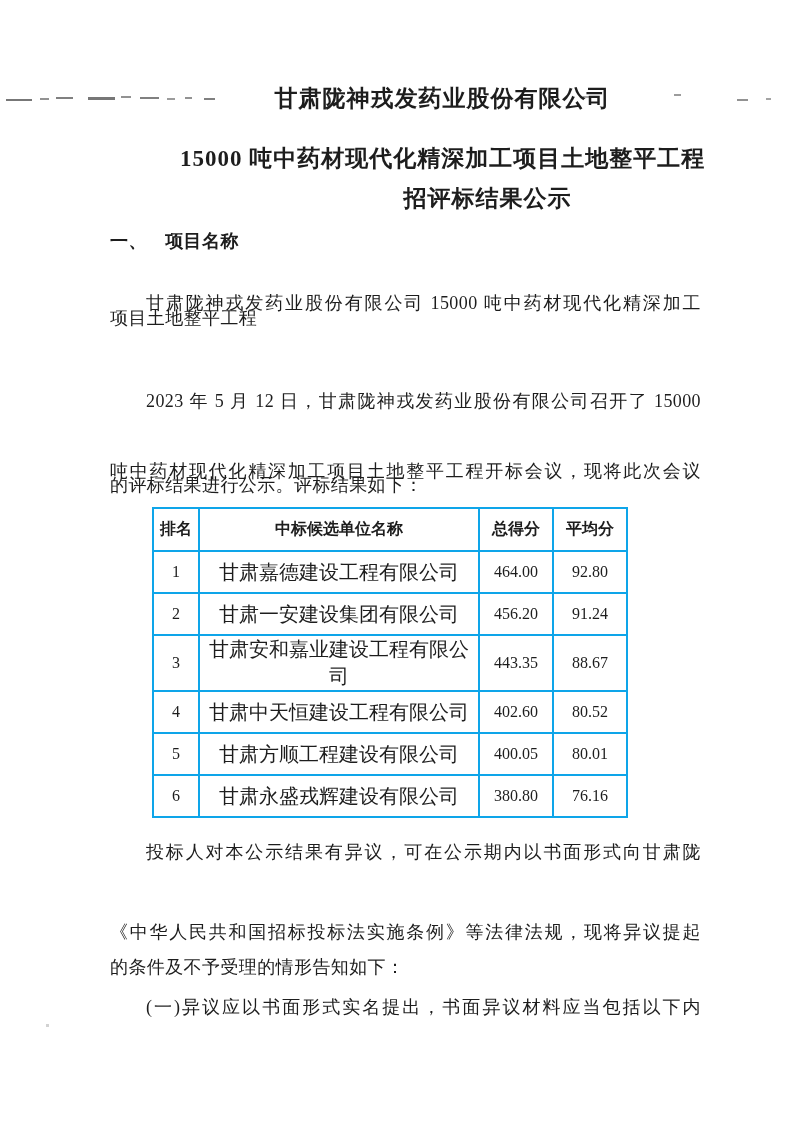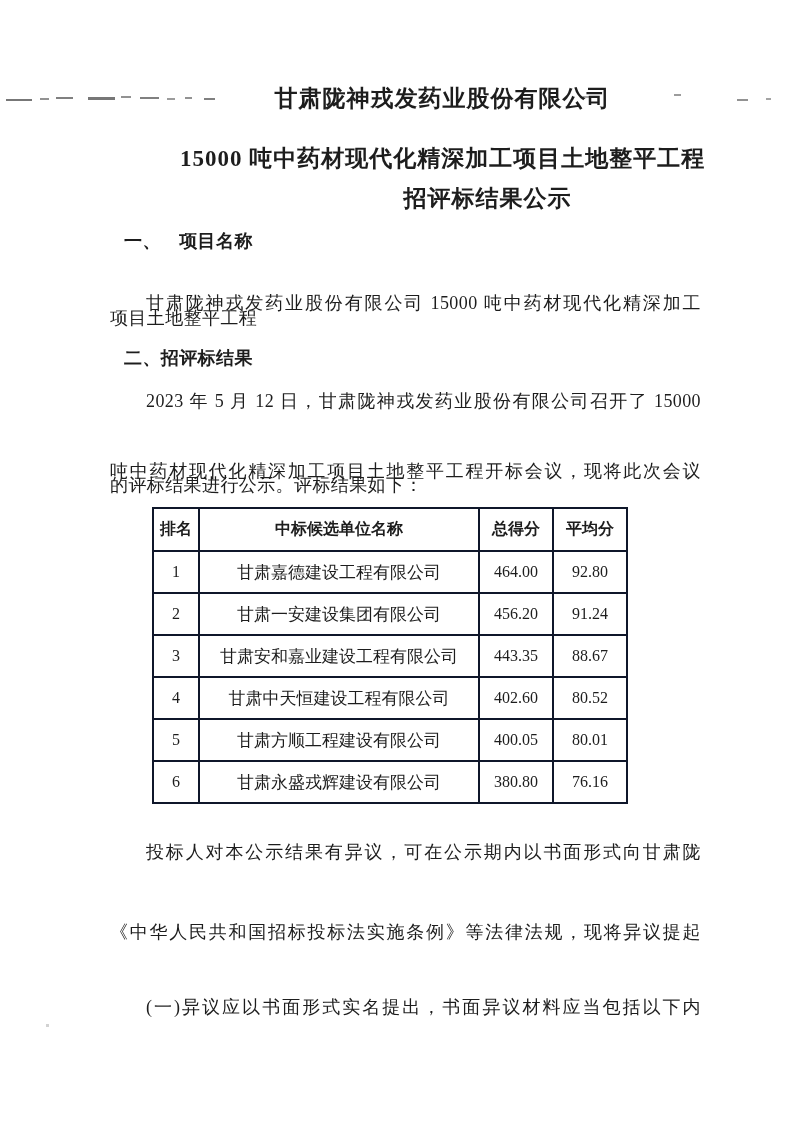--- a/index.html
+++ b/index.html
@@ -19,42 +19,42 @@
     font-size:23px; line-height:26px;
     letter-spacing:1px;
     padding-left:46px;
   }
   
   .line {
     position:absolute; left:110px; width:591px;
     font-size:18px; line-height:23px;
     letter-spacing:0.4px;
   }
-  .heading { font-weight:700;margin-left:14px; }
+  .heading { font-weight:700; }
   .just { text-align:justify; text-align-last:justify; }
   .indent { text-indent:2em; }
   
   .result-table {
     position:absolute; left:152px; top:507px;
     width:474px; border-collapse:collapse;
     table-layout:fixed;
     font-size:16px; color:#1d1d1d;
   }
   .result-table th, .result-table td {
-    border:2px solid #0f172a;
+    border:2px solid #0ea5e9;
     text-align:center; vertical-align:middle;
     padding:0; overflow:hidden;
   }
   .result-table th { height:41px; font-weight:700; font-size:16px; }
   .result-table td { height:40px; font-weight:400; }
   .col-rank  { width:46px; }
   .col-name  { width:280px; }
   .col-total { width:74px; }
   .col-avg   { width:74px; }
-  .name-cell { font-size:17px; }
+  .name-cell { font-size:20px; }
   
   .noise { position:absolute; background:#4a4a4a; }
 </style>
 </head>
 <body>
 
 <div class="page">
 
   <div>
     <span class="noise" style="left:6px;   top:99px; width:26px; height:2px; opacity:.75;"></span>
@@ -74,21 +74,20 @@
   </div>
 
   <div class="title-line" style="top:86px;">甘肃陇神戎发药业股份有限公司</div>
   <div class="title-line" style="top:146px;">15000 吨中药材现代化精深加工项目土地整平工程</div>
   <div class="title-line" style="top:186px;margin-left:45px;">招评标结果公示</div>
 
   <div class="line heading" style="top:230px;">一、　项目名称</div>
   <div class="line just indent" style="top:264px;margin-top:28px;">甘肃陇神戎发药业股份有限公司 15000 吨中药材现代化精深加工</div>
   <div class="line" style="top:307px;">项目土地整平工程</div>
 
-  <div class="line heading" style="top:347px;">二、招评标结果</div>
   <div class="line just indent" style="top:390px;">2023 年 5 月 12 日，甘肃陇神戎发药业股份有限公司召开了 15000</div>
   <div class="line just" style="top:432px;margin-top:28px;">吨中药材现代化精深加工项目土地整平工程开标会议，现将此次会议</div>
   <div class="line" style="top:474px;">的评标结果进行公示。评标结果如下：</div>
 
   <table class="result-table">
     <colgroup>
       <col class="col-rank">
         <col class="col-name">
         <col class="col-total">
         <col class="col-avg">
@@ -136,15 +135,16 @@
         <td>6</td>
         <td class="name-cell">甘肃永盛戎辉建设有限公司</td>
         <td>380.80</td>
         <td>76.16</td>
       </tr>
     </tbody>
   </table>
 
   <div class="line just indent" style="top:841px;">投标人对本公示结果有异议，可在公示期内以书面形式向甘肃陇</div>
   <div class="line just" style="top:921px;">《中华人民共和国招标投标法实施条例》等法律法规，现将异议提起</div>
+  <div class="line" style="top:956px;">的条件及不予受理的情形告知如下：</div>
   <div class="line just indent" style="top:996px;">(一)异议应以书面形式实名提出，书面异议材料应当包括以下内</div>
 
 </div>
 
 </body></html>

